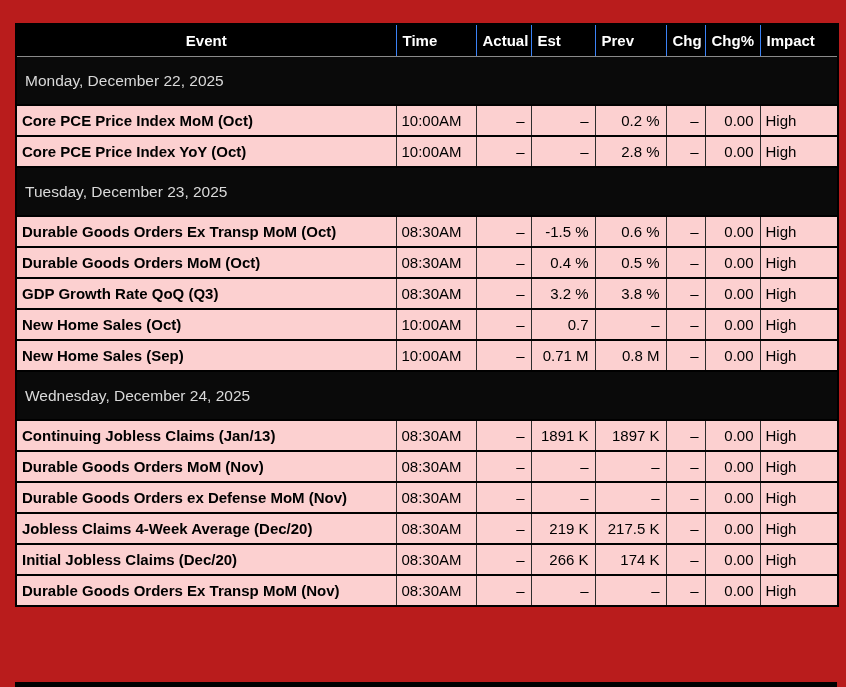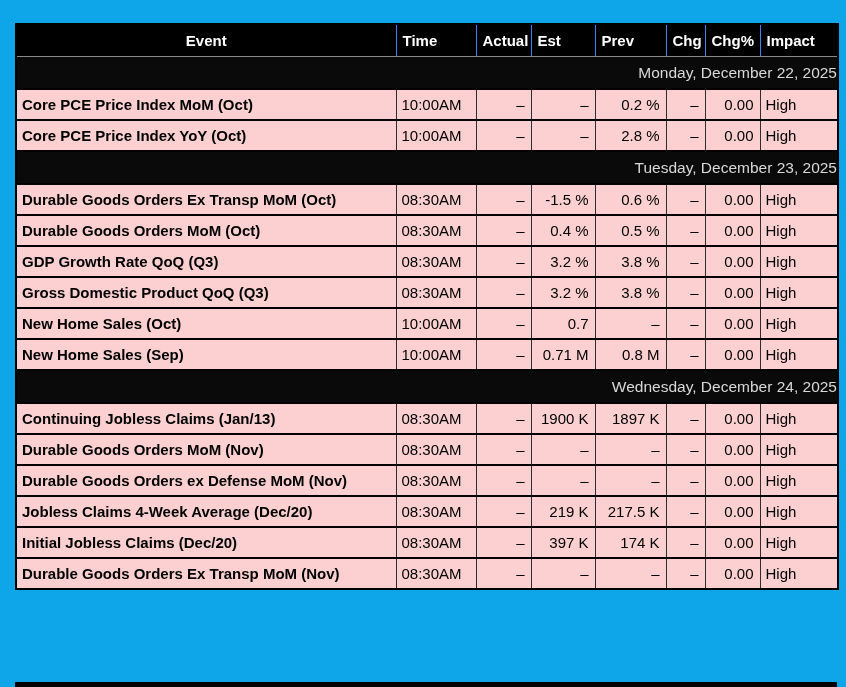--- a/index.html
+++ b/index.html
@@ -8,21 +8,21 @@
     background: #ffffff;
     width: 846px;
     height: 687px;
     overflow: hidden;
     font-family: "Liberation Sans", sans-serif;
   }
   .stage {
     position: relative;
     width: 846px;
     height: 687px;
-    background: #0ea5e9;
+    background: #b91c1c;
   }
   table.calendar {
     position: absolute;
     left: 15px;
     top: 23px;
     width: 822px;
     border-collapse: collapse;
     table-layout: fixed;
     border: 2px solid #000000;
     font-size: 15px;
@@ -54,26 +54,26 @@
   tr.header-row th:first-child {
     border-left: none;
     text-align: center;
     padding-left: 0;
   }
 
   
   tr.date-row td {
     background: #0a0a0a;
     color: #d9d9d9;
-    text-align: right;
+    text-align: left;
     height: 31px;
     font-size: 15.5px;
     border-top: 1px solid #000000;
     border-bottom: 2px solid #000000;
-    padding: 0;
+    padding: 8px;
     white-space: nowrap;
   }
 
   
   tr.event-row td {
     background: #fcd0d0;
     height: 29px;
     border-bottom: 2px solid #000000;
     border-left: 1px solid #2e2e2e;
     padding: 0 6px 0 5px;
@@ -191,30 +191,20 @@
           <td class="c-event">GDP Growth Rate QoQ (Q3)</td>
           <td class="c-time">08:30AM</td>
           <td class="c-actual">–</td>
           <td class="c-est">3.2 %</td>
           <td class="c-prev">3.8 %</td>
           <td class="c-chg">–</td>
           <td class="c-chgpct">0.00</td>
           <td class="c-impact">High</td>
         </tr>
         <tr class="event-row">
-          <td class="c-event">Gross Domestic Product QoQ (Q3)</td>
-          <td class="c-time">08:30AM</td>
-          <td class="c-actual">–</td>
-          <td class="c-est">3.2 %</td>
-          <td class="c-prev">3.8 %</td>
-          <td class="c-chg">–</td>
-          <td class="c-chgpct">0.00</td>
-          <td class="c-impact">High</td>
-        </tr>
-        <tr class="event-row">
           <td class="c-event">New Home Sales (Oct)</td>
           <td class="c-time">10:00AM</td>
           <td class="c-actual">–</td>
           <td class="c-est">0.7</td>
           <td class="c-prev">–</td>
           <td class="c-chg">–</td>
           <td class="c-chgpct">0.00</td>
           <td class="c-impact">High</td>
         </tr>
         <tr class="event-row">
@@ -227,21 +217,21 @@
           <td class="c-chgpct">0.00</td>
           <td class="c-impact">High</td>
         </tr>
         <tr class="date-row">
           <td colspan="8">Wednesday, December 24, 2025</td>
         </tr>
         <tr class="event-row">
           <td class="c-event">Continuing Jobless Claims (Jan/13)</td>
           <td class="c-time">08:30AM</td>
           <td class="c-actual">–</td>
-          <td class="c-est">1900 K</td>
+          <td class="c-est">1891 K</td>
           <td class="c-prev">1897 K</td>
           <td class="c-chg">–</td>
           <td class="c-chgpct">0.00</td>
           <td class="c-impact">High</td>
         </tr>
         <tr class="event-row">
           <td class="c-event">Durable Goods Orders MoM (Nov)</td>
           <td class="c-time">08:30AM</td>
           <td class="c-actual">–</td>
           <td class="c-est">–</td>
@@ -267,21 +257,21 @@
           <td class="c-est">219 K</td>
           <td class="c-prev">217.5 K</td>
           <td class="c-chg">–</td>
           <td class="c-chgpct">0.00</td>
           <td class="c-impact">High</td>
         </tr>
         <tr class="event-row">
           <td class="c-event">Initial Jobless Claims (Dec/20)</td>
           <td class="c-time">08:30AM</td>
           <td class="c-actual">–</td>
-          <td class="c-est">397 K</td>
+          <td class="c-est">266 K</td>
           <td class="c-prev">174 K</td>
           <td class="c-chg">–</td>
           <td class="c-chgpct">0.00</td>
           <td class="c-impact">High</td>
         </tr>
         <tr class="event-row">
           <td class="c-event">Durable Goods Orders Ex Transp MoM (Nov)</td>
           <td class="c-time">08:30AM</td>
           <td class="c-actual">–</td>
           <td class="c-est">–</td>

